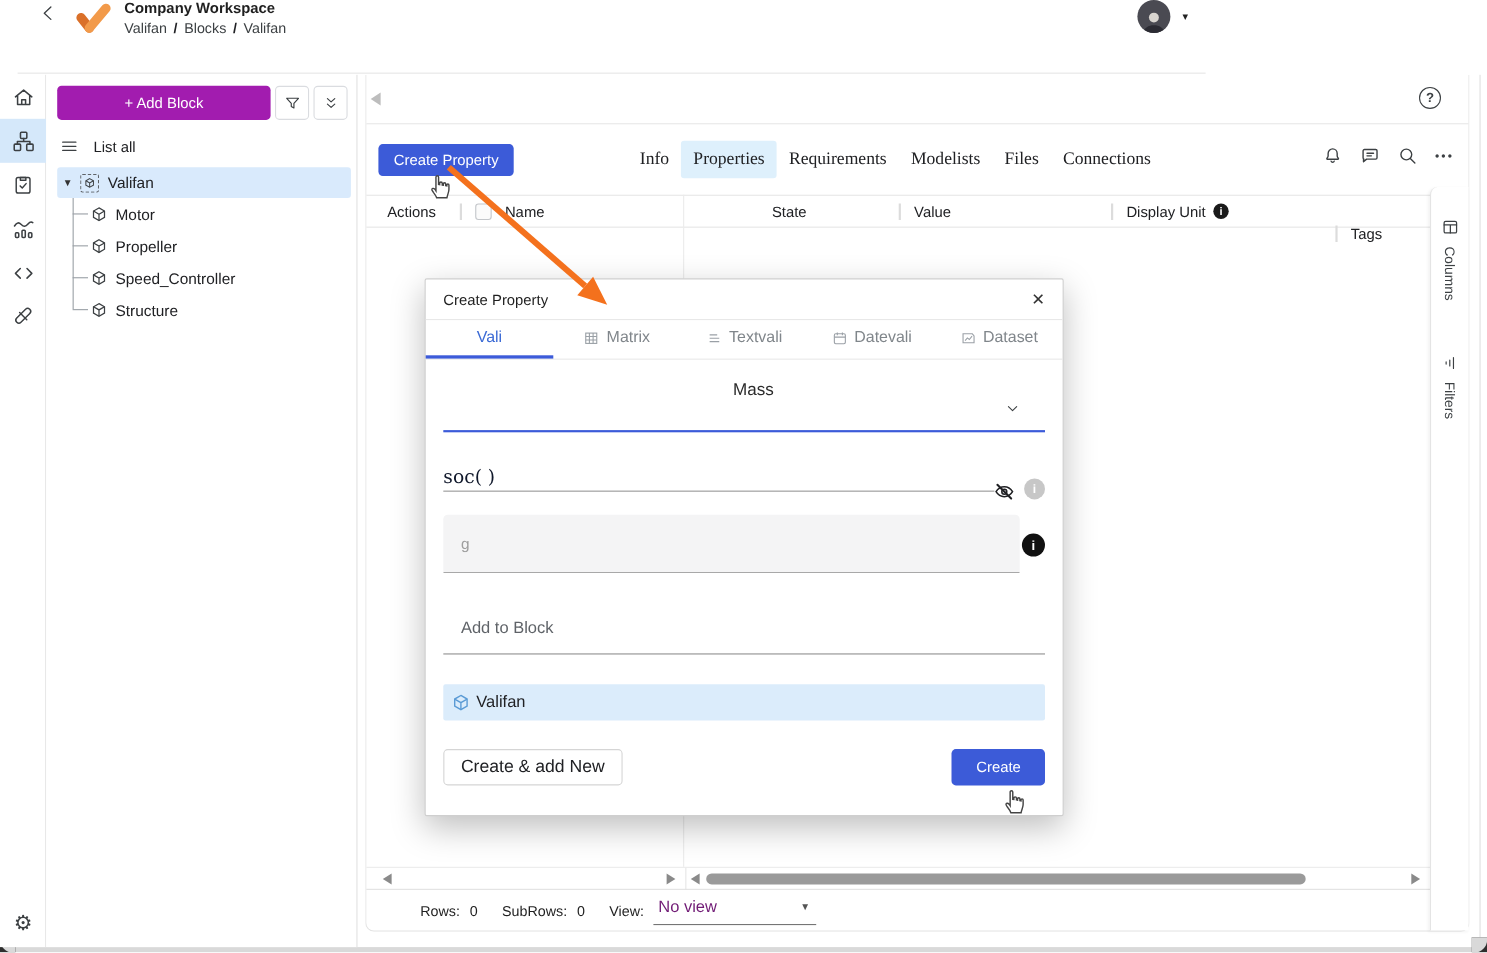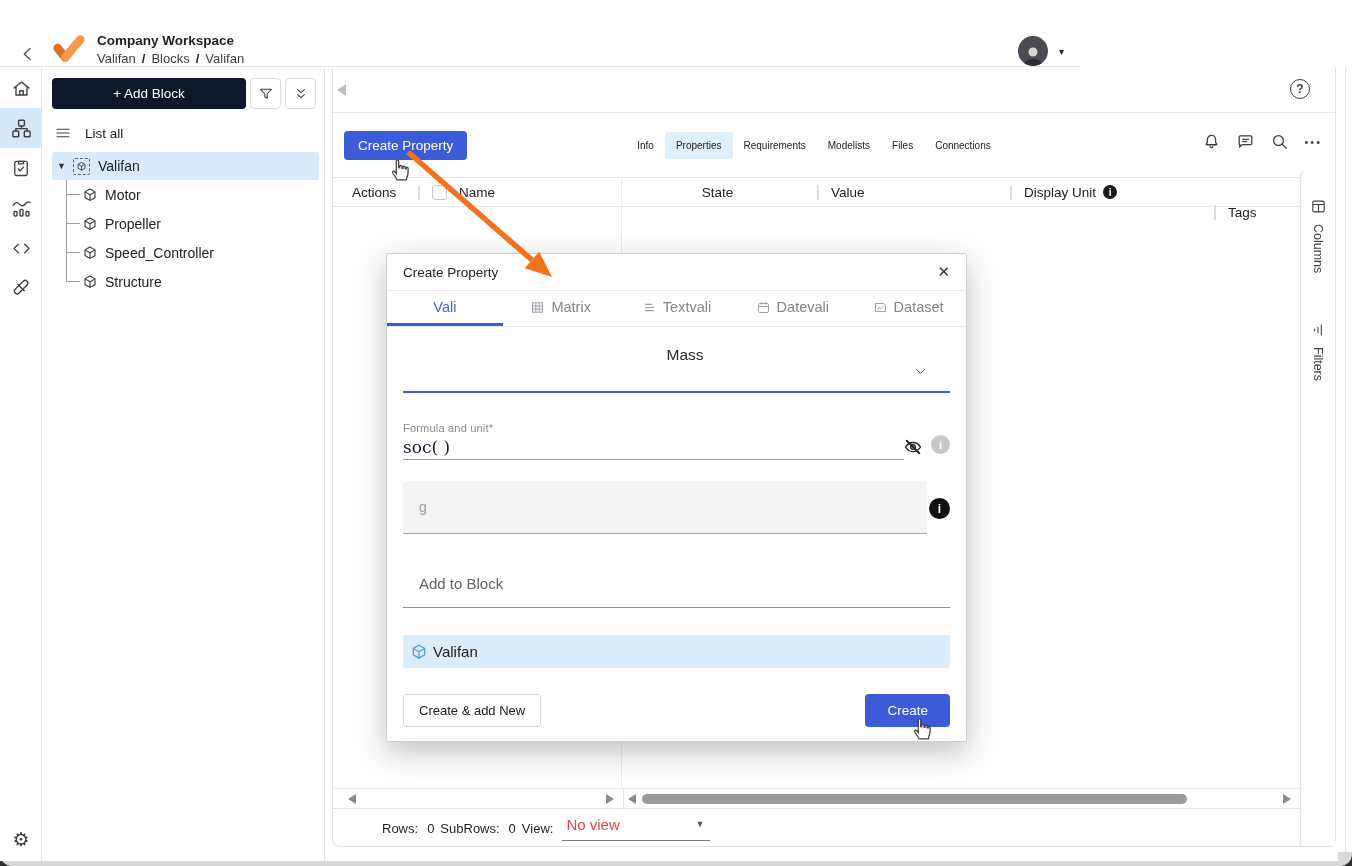--- a/index.html
+++ b/index.html
@@ -3,22 +3,22 @@
 <meta charset="utf-8">
 <style>
   * { margin:0; padding:0; box-sizing:border-box; }
   html,body { background:#fff; }
   .app { position:relative; width:1352px; height:866px; background:#fff;
          font-family:"Liberation Sans", sans-serif; color:#202124; overflow:hidden; font-size:13px; }
   svg { display:block; }
   .stroke-ic { fill:none; stroke:#3c4043; stroke-width:1.6; stroke-linecap:round; stroke-linejoin:round; }
 
   
-  .topbar { position:absolute; left:0; top:0; width:1080px; height:67px; background:#fff;
-            border-bottom:1px solid #e5e5e5; display:flex; align-items:flex-end; z-index:5; }
+  .topbar { position:absolute; left:16px; top:0; width:1080px; height:67px; background:#fff;
+            border-bottom:1px solid #e5e5e5; display:flex; align-items:flex-start; z-index:5; }
   .back-btn { margin-left:16px; width:24px; height:24px; display:flex; align-items:center; justify-content:center; cursor:pointer; }
   .logo { margin-left:12px; }
   .titles { margin-left:11px; }
   .ws-title { font-size:13.5px; font-weight:bold; color:#1f1f1f; }
   .crumb { margin-top:3px; font-size:13px; color:#3c4043; display:flex; align-items:center; }
   .crumb .sep { font-weight:bold; margin:0 6px; color:#202124; }
   .userbox { margin-left:auto; margin-right:16px; display:flex; align-items:center; }
   .avatar { width:30px; height:30px; border-radius:50%; background:#4a4a52; overflow:hidden; display:flex; align-items:flex-end; justify-content:center; }
   .caret { font-size:10px; color:#222; margin-left:11px; }
 
@@ -27,21 +27,21 @@
           border-right:1px solid #e6e6e6; z-index:4; }
   .rail-item { width:42px; height:40px; display:flex; align-items:center; justify-content:center; cursor:pointer; }
   .rail-item.active { background:#d5e8fa; }
   .rail-gear { position:absolute; left:0; bottom:4px; width:42px; height:36px; display:flex; align-items:center; justify-content:center;
                font-size:19px; color:#3c4043; cursor:pointer; }
 
   
   .treepanel { position:absolute; left:42px; top:68px; width:283px; height:793px; background:#fff;
                border-right:1px solid #e2e2e2; z-index:4; }
   .tree-actions { position:absolute; left:10px; top:10px; right:8px; height:31px; display:flex; }
-  .add-block { flex:1; background:#0f172a; color:#fff; font-size:13.5px; border:none; border-radius:4px; cursor:pointer; }
+  .add-block { flex:1; background:#a21caf; color:#fff; font-size:13.5px; border:none; border-radius:4px; cursor:pointer; }
   .sq-btn { width:31px; height:31px; margin-left:4px; border:1px solid #dadce0; border-radius:4px; background:#fff;
             display:flex; align-items:center; justify-content:center; cursor:pointer; }
   .list-all { position:absolute; left:12px; top:56px; display:flex; align-items:center; cursor:pointer; }
   .list-all-label { margin-left:13px; font-size:13.5px; color:#202124; }
   .tree-root-row { position:absolute; left:10px; top:84px; width:267px; height:28px; background:#d9eafc; border-radius:3px;
                    display:flex; align-items:center; cursor:pointer; }
   .tree-caret { font-size:9px; color:#333; margin-left:5px; width:12px; }
   .root-icon { width:17px; height:17px; border:1px dashed #5f6368; border-radius:2px; margin-left:4px;
                display:flex; align-items:center; justify-content:center; color:#3c4043; }
   .tree-root-label { margin-left:8px; font-size:14px; color:#202124; }
@@ -57,21 +57,21 @@
               border:1px solid #e3e3e3; border-top:none; border-radius:0 0 8px 8px; z-index:3; }
   .collapse-row { position:absolute; left:0; top:0; right:0; height:45px; border-bottom:1px solid #e8e8e8; }
   .collapse-tri { position:absolute; left:4px; top:16px; width:0; height:0;
                   border-top:6px solid transparent; border-bottom:6px solid transparent; border-right:9px solid #bdbdbd; cursor:pointer; }
   .help-circ { position:absolute; right:25px; top:11px; width:20px; height:20px; border:1.7px solid #3c4043; border-radius:50%;
                display:flex; align-items:center; justify-content:center; font-size:12px; font-weight:bold; color:#3c4043; cursor:pointer; }
   .toolbar { position:absolute; left:0; top:46px; right:0; height:63px; }
   .create-prop-btn { position:absolute; left:11px; top:17px; height:29px; padding:0 14px; background:#3c5bd8; color:#fff;
                      border:none; border-radius:4px; font-size:13.5px; cursor:pointer; }
   .main-tabs { position:absolute; left:240px; right:280px; top:12px; height:38px; display:flex; justify-content:center; align-items:center; }
-  .main-tab { padding:8px 11px; font-size:10px; color:#202124; cursor:pointer; border-radius:3px; white-space:nowrap; }
+  .main-tab { padding:8px 11px; font-size:16px; color:#202124; cursor:pointer; border-radius:3px; white-space:nowrap;font-family:Liberation Serif, serif; }
   .main-tab.active { background:#def0fc; }
   .tool-icons { position:absolute; right:13px; top:18px; display:flex; align-items:center; gap:15px; }
   .tool-icons > span { cursor:pointer; }
   .dots { font-size:11px; letter-spacing:2px; color:#3c4043; }
 
   .thead { position:absolute; left:0; top:109px; right:35px; height:30px; border-top:1px solid #e6e6e6; border-bottom:1px solid #e6e6e6;
            display:flex; align-items:center; font-size:13.5px; color:#202124; }
   .th-sep { width:2px; height:15px; background:#dcdcdc; margin-right:12px; flex:none; }
   .th-left { width:285px; flex:none; display:flex; align-items:center; padding-left:19px; }
   .th-actions { width:66px; }
@@ -86,24 +86,24 @@
   .track-l { position:absolute; left:11px; width:274px; top:0; height:20px; }
   .track-r { position:absolute; left:290px; right:5px; top:0; height:20px; border-left:1px solid #e5e5e5; }
   .arr { position:absolute; top:5px; width:0; height:0; border-top:5px solid transparent; border-bottom:5px solid transparent; cursor:pointer; }
   .arr.left  { border-right:8px solid #8a8a8a; left:4px; }
   .arr.right { border-left:8px solid #8a8a8a; right:4px; }
   .thumb { position:absolute; left:18px; width:545px; top:5px; height:10px; border-radius:5px; background:#9a9a9a; cursor:grab; }
 
   .statusbar { position:absolute; left:0; right:35px; top:740px; height:39px; border-top:1px solid #e2e2e2;
                display:flex; align-items:center; padding-left:49px; font-size:13px; color:#1f1f1f; }
   .statusbar .val { margin-left:9px; }
-  .statusbar .grp { margin-left:6px;text-align:center; }
+  .statusbar .grp { margin-left:22px;text-align:center; }
   .view-select { margin-left:9px; width:148px; display:flex; align-items:center; justify-content:space-between;
                  border-bottom:1px solid #757575; padding:0 6px 7px 4px; cursor:pointer; }
-  .view-value { font-size:15px; color:#ef4444; }
+  .view-value { font-size:15px; color:#701a75; }
   .view-caret { font-size:9px; color:#555; }
 
   .rightstrip { position:absolute; top:102px; right:0; width:35px; bottom:0; background:#fff; border-left:1px solid #e4e4e4;
                 border-top-left-radius:7px; box-shadow:-1px 1px 3px rgba(0,0,0,0.05); }
   .strip-group { position:absolute; left:0; width:34px; display:flex; flex-direction:column; align-items:center; cursor:pointer; }
   .strip-label { margin-top:9px; writing-mode:vertical-rl; font-size:12.5px; color:#3c4043; }
 
   
   .modal { position:absolute; left:386px; top:253px; width:581px; height:489px; background:#fff; border:1px solid #cfcfcf;
            border-radius:2px; box-shadow:0 10px 30px rgba(0,0,0,0.25); z-index:20; }
@@ -132,21 +132,21 @@
                 font-family:"Liberation Sans", sans-serif; color:#333; }
   .unit-input::placeholder { color:#9e9e9e; }
   .info-black { position:absolute; right:0; top:17px; width:21px; height:21px; border-radius:50%; background:#111; color:#fff;
                 font-size:12px; font-weight:bold; display:flex; align-items:center; justify-content:center; }
   .add-block-field { margin-top:41px; border-bottom:1px solid #8f8f8f; padding-bottom:15px; cursor:text; }
   .add-block-label { font-size:15px; color:#5f6368; padding-left:16px; }
   .block-chip { margin-top:27px; height:33px; background:#dbecfb; border-radius:2px; display:flex; align-items:center; padding-left:7px; cursor:pointer; }
   .block-chip .cube-ic { color:#5b9bd5; }
   .block-chip-label { margin-left:5px; font-size:15px; color:#202124; }
   .modal-footer { margin-top:26px; display:flex; justify-content:space-between; }
-  .btn-secondary { height:33px; padding:0 15px; background:#fff; border:1px solid #d5d5d5; border-radius:4px; font-size:13px; color:#202124; cursor:pointer; }
+  .btn-secondary { height:33px; padding:0 15px; background:#fff; border:1px solid #d5d5d5; border-radius:4px; font-size:16px; color:#202124; cursor:pointer; }
   .btn-primary { height:33px; padding:0 22px; background:#3c5bd8; border:none; border-radius:4px; font-size:13.5px; color:#fff; cursor:pointer; }
 
   
   .annot-arrow { position:absolute; left:380px; top:130px; z-index:30; pointer-events:none; }
   .cursor1 { position:absolute; left:387px; top:156px; z-index:31; pointer-events:none; }
   .cursor2 { position:absolute; left:909px; top:715px; z-index:31; pointer-events:none; }
   .right-edge { position:absolute; top:68px; right:6px; bottom:5px; width:1px; background:#e0e0e0; }
   .bottom-strip { position:absolute; left:0; bottom:0; width:1352px; height:5px; background:#d9d9d9; }
   .corner { position:absolute; bottom:0; width:14px; height:14px; background:#2e2e2e; }
   .corner-mask { position:absolute; bottom:0; width:14px; height:14px; background:#fff; }
@@ -481,21 +481,20 @@
 
     <div class="modal-body">
       <div class="type-select">
         <span class="type-select-value">Mass</span>
         <svg class="chev" width="15" height="15" viewBox="0 0 24 24">
             <path class="stroke-ic" stroke-width="2" d="M6 9l6 6 6-6"></path>
           </svg>
       </div>
 
       <div class="formula-row">
-        <div class="formula-label">Formula and unit*</div>
         <input class="formula-input" type="text" value="soc( )" style="">
         <span class="eye-off">
           <svg width="20" height="20" viewBox="0 0 24 24">
               <g fill="none" stroke="#202124" stroke-width="1.7" stroke-linecap="round">
                 <path d="M3 12s3.3-5.5 9-5.5S21 12 21 12s-3.3 5.5-9 5.5S3 12 3 12z"></path>
                 <circle cx="12" cy="12" r="2.7"></circle>
                 <path d="M4.5 4.5l15 15" stroke-width="2.2"></path>
               </g>
             </svg>
         </span>

